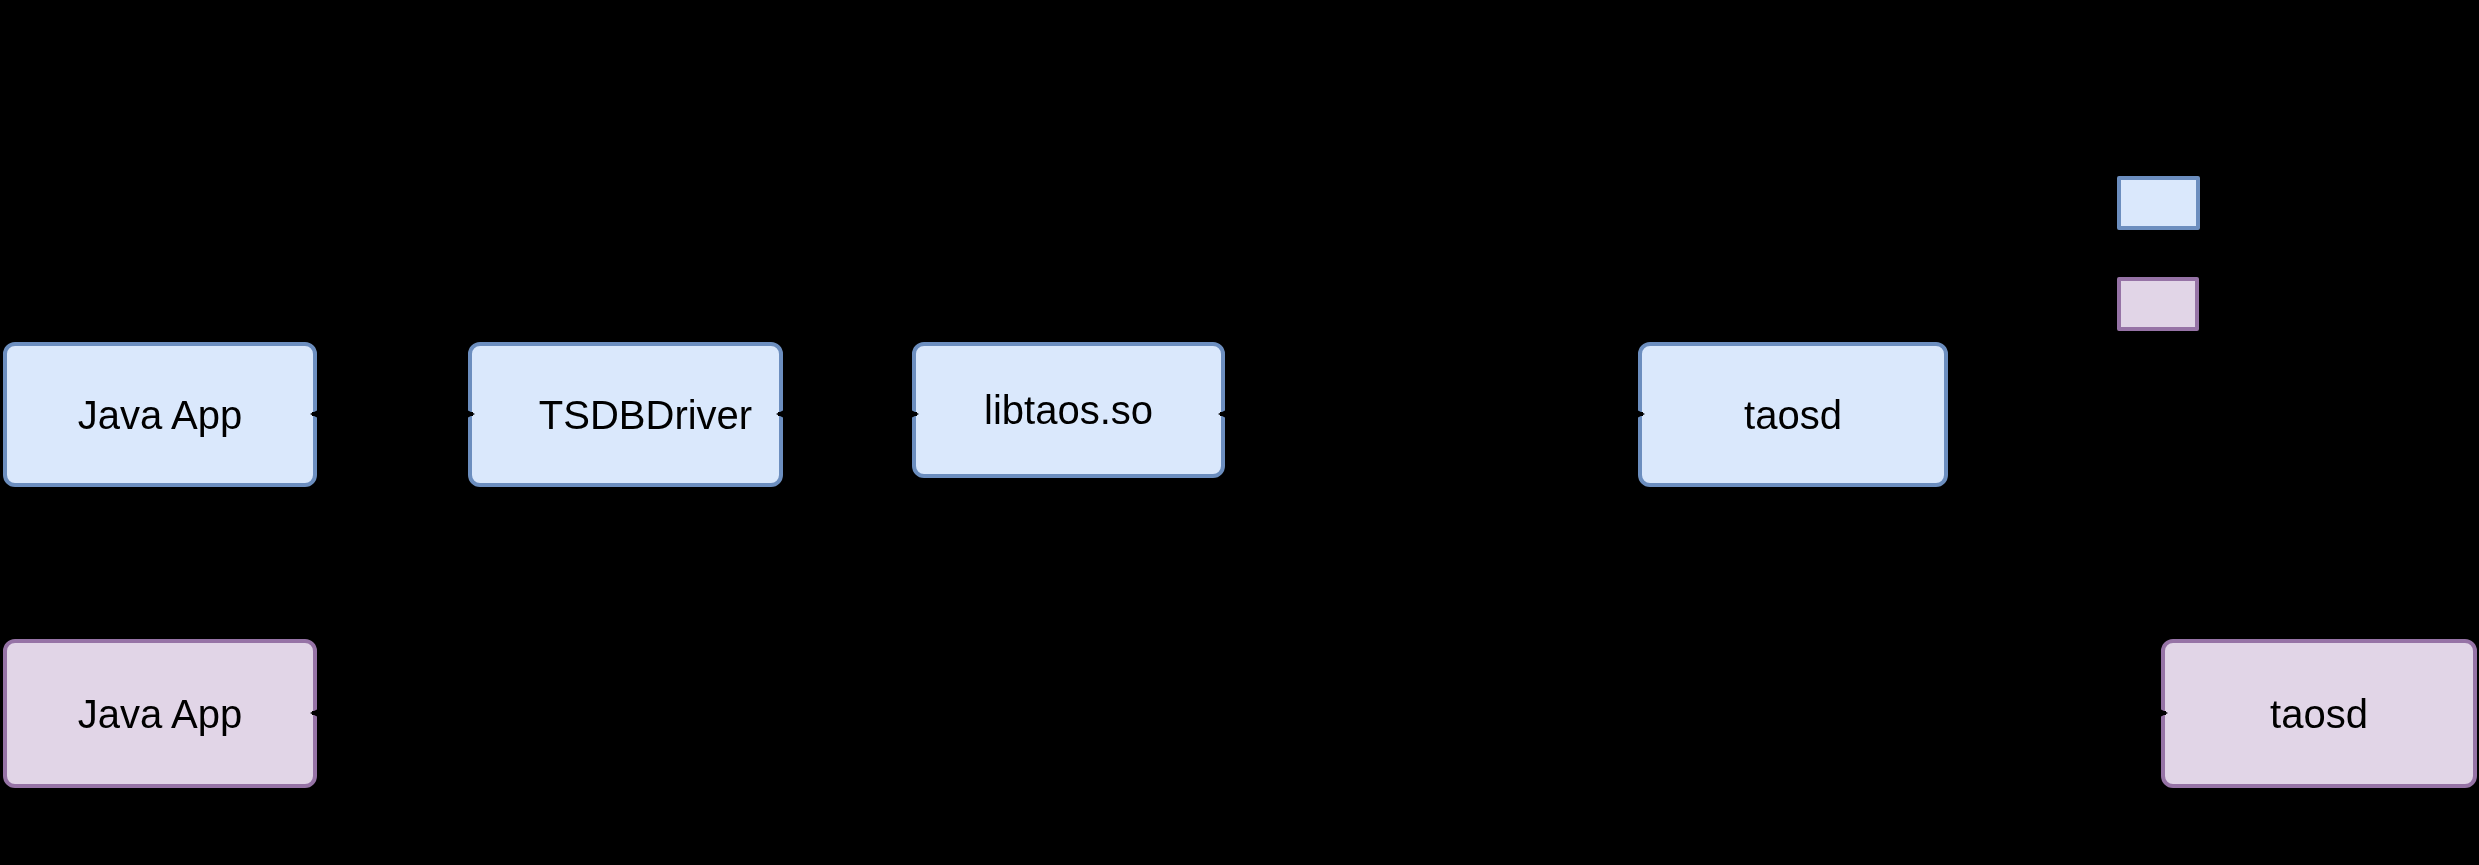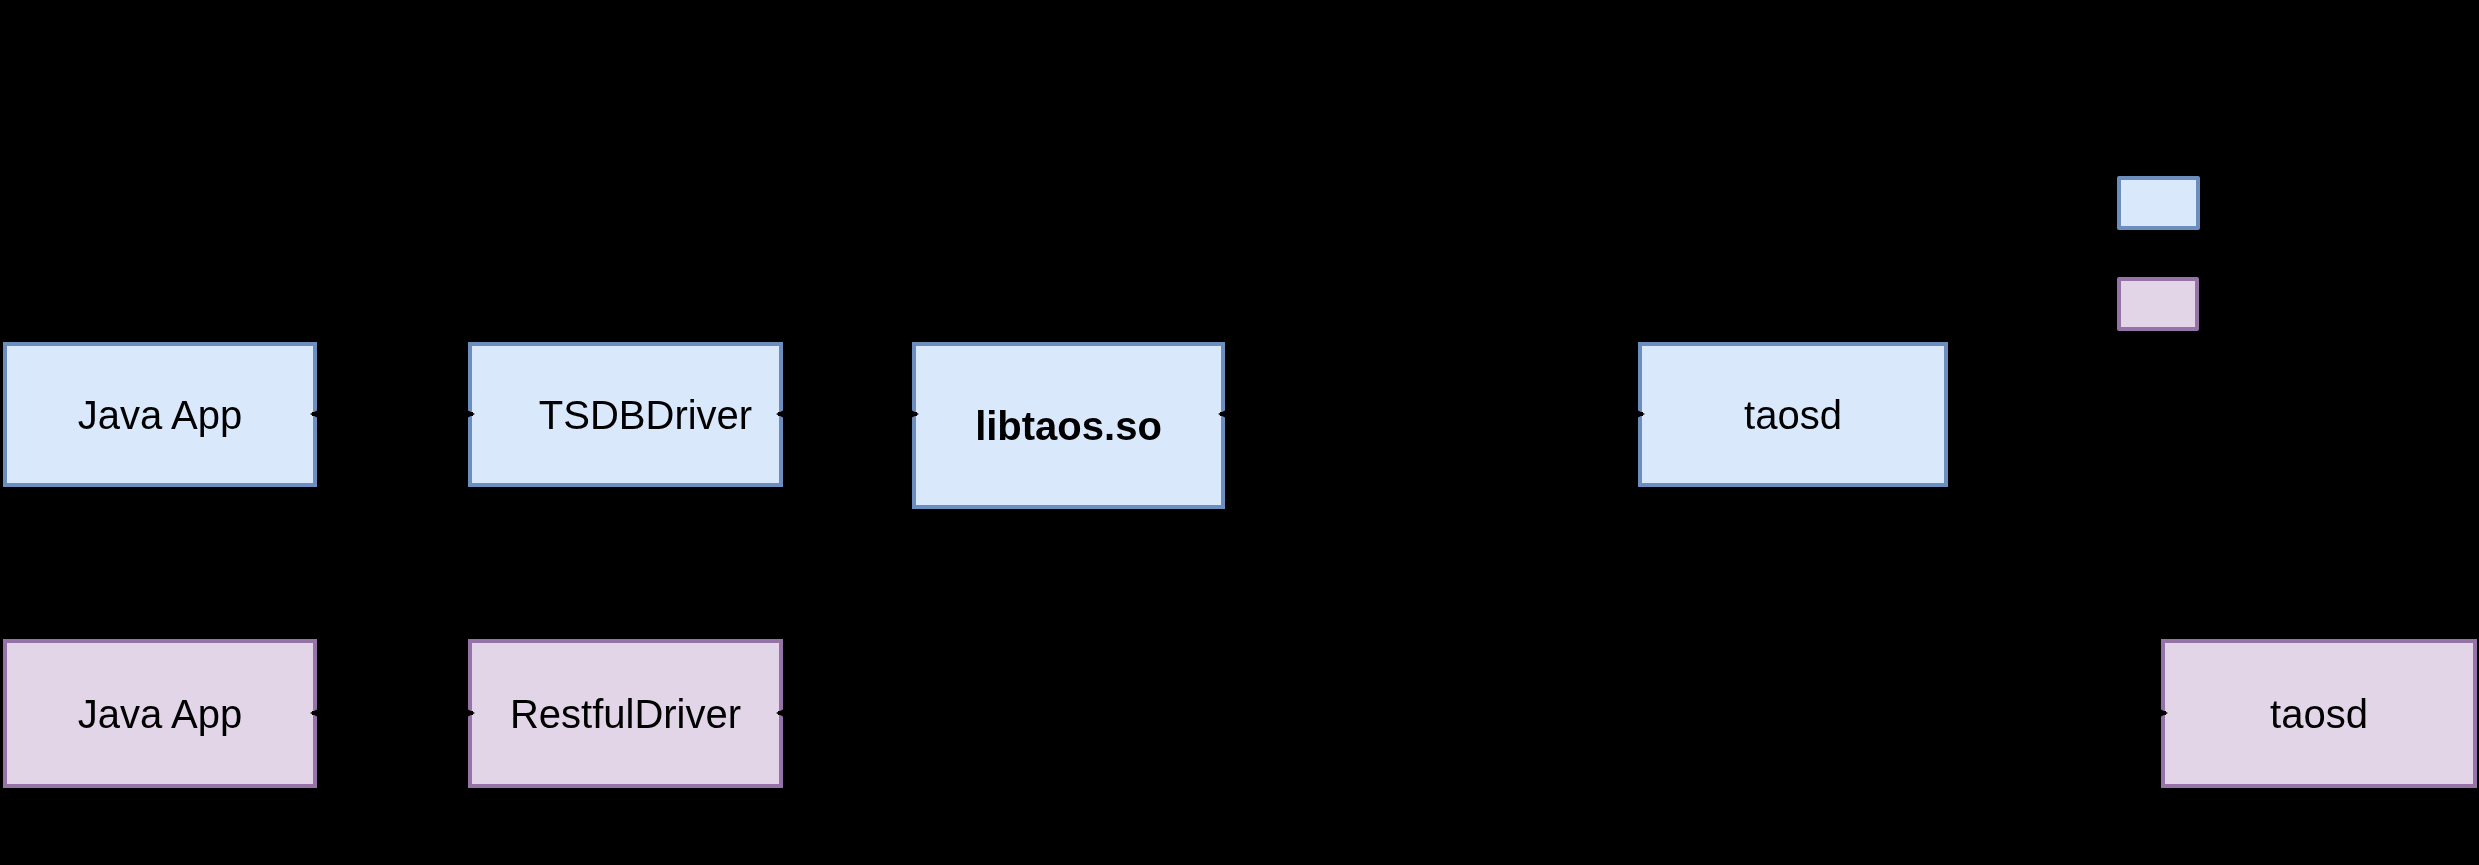--- a/index.html
+++ b/index.html
@@ -14,21 +14,21 @@
     background: var(--background, #000000);
     overflow: hidden;
     font-family: "Liberation Sans", sans-serif;
   }
   .node {
     position: absolute;
     box-sizing: border-box;
     display: flex;
     align-items: center;
     justify-content: center;
-    border-radius: 0;
+    border-radius: 12px;
     z-index: 1;
   }
   .node .label {
     color: var(--label-text, #000000);
     font-size: 40px;
     line-height: 1.2;
     white-space: nowrap;
     text-align: center;
   }
   .node.jni {
@@ -74,32 +74,29 @@
 
   <div class="swatch jni" style="left:2117px; top:176px; width:83px; height:54px;"></div>
   <div class="swatch restful" style="left:2117px; top:277px; width:82px; height:54px;"></div>
 
   <div class="node jni" style="left:3px; top:342px; width:314px; height:145px;">
     <span class="label">Java App</span>
   </div>
   <div class="node jni" style="left:468px; top:342px; width:315px; height:145px;padding-left:40px;">
     <span class="label">TSDBDriver</span>
   </div>
-  <div class="node jni" style="left:912px; top:342px; width:313px; height:167px;font-weight:bold;">
+  <div class="node jni" style="left:912px; top:342px; width:313px; height:136px;">
     <span class="label">libtaos.so</span>
   </div>
   <div class="node jni" style="left:1638px; top:342px; width:310px; height:145px;">
     <span class="label">taosd</span>
   </div>
 
   <div class="node restful" style="left:3px; top:639px; width:314px; height:149px;">
     <span class="label">Java App</span>
-  </div>
-  <div class="node restful" style="left:468px; top:639px; width:315px; height:149px;">
-    <span class="label">RestfulDriver</span>
   </div>
   <div class="node restful" style="left:2161px; top:639px; width:316px; height:149px;">
     <span class="label">taosd</span>
   </div>
 
   <svg id="edges-layer" width="2479" height="865" viewBox="0 0 2479 865" xmlns="http://www.w3.org/2000/svg">
     <defs>
       <marker id="arrowhead" viewBox="0 0 10 10" refX="9" refY="5" markerWidth="5" markerHeight="5" orient="auto-start-reverse">
         <path d="M 0 0 L 10 5 L 0 10 z" fill="#000000"></path>
       </marker>

